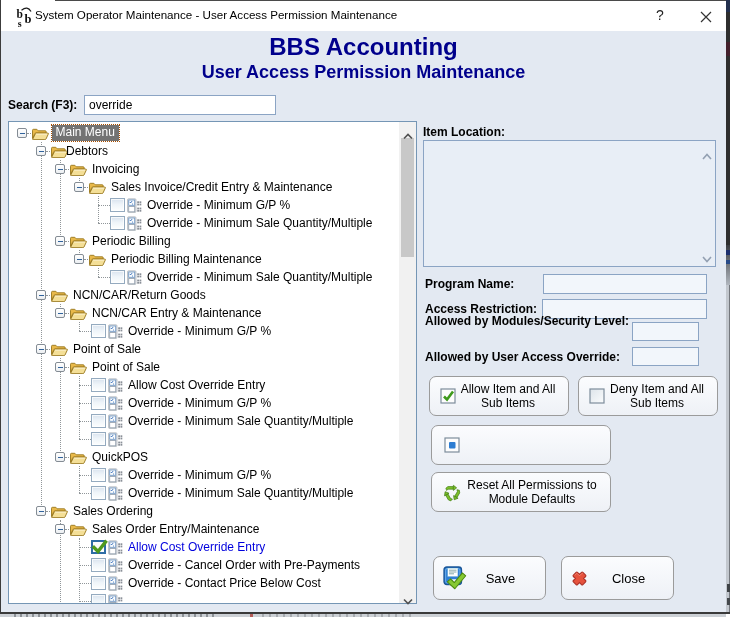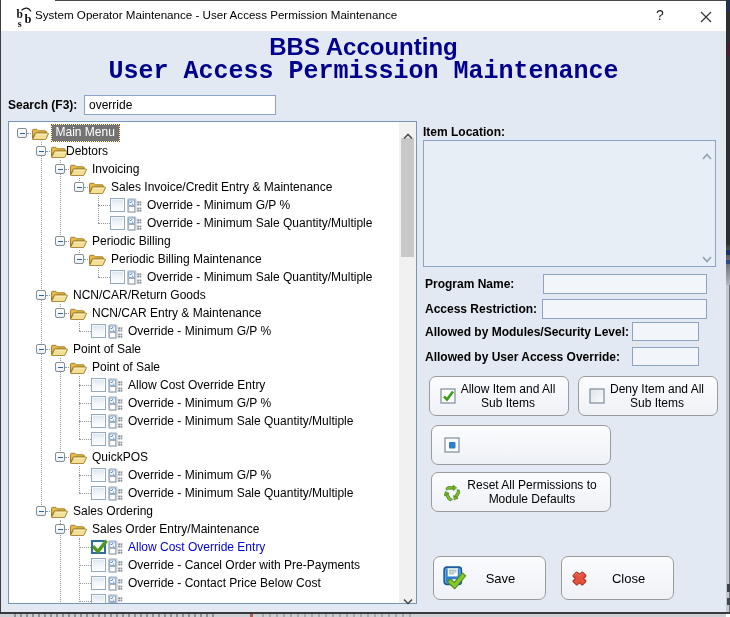--- a/index.html
+++ b/index.html
@@ -25,21 +25,21 @@
 <text x="1.8" y="20.5" font-family="Liberation Serif" font-weight="bold" font-size="10" fill="#111">s</text>
 <text x="8.5" y="16.5" font-family="Liberation Serif" font-weight="bold" font-size="12.5" fill="#111">b</text>
 </svg></div>
 <div class="abs" style="left:35px;top:8px;font-size:11.6px;line-height:14px;color:#000;">System Operator Maintenance - User Access Permission Maintenance</div>
 <div class="abs" style="left:653px;top:7px;width:14px;height:17px;font-size:14px;color:#222;text-align:center;">?</div>
 <div class="abs" style="left:700px;top:9px;width:12px;height:12px;">
 <svg width="12" height="12" viewBox="0 0 12 12">
       <path d="M1 1 L11 11 M11 1 L1 11" stroke="#333" stroke-width="1.2"></path>
     </svg></div>
 <div class="abs" style="left:1px;top:35px;width:725px;text-align:center;font-size:24px;line-height:24px;font-weight:bold;color:#00008c;">BBS Accounting</div>
-<div class="abs" style="left:1px;top:62px;width:725px;text-align:center;font-size:25px;line-height:20px;font-weight:bold;color:#00008c;font-family:Liberation Mono, monospace;">User Access Permission Maintenance</div>
+<div class="abs" style="left:1px;top:62px;width:725px;text-align:center;font-size:18px;line-height:20px;font-weight:bold;color:#00008c;">User Access Permission Maintenance</div>
 <div class="abs lbl" style="left:8px;top:98px;">Search (F3):</div>
 <div class="abs" style="left:84px;top:95px;width:192px;height:20px;border:1px solid #8ba4c4;background:#fff;"></div>
 <div class="abs" style="left:89px;top:98px;font-size:12px;text-align:center;">override</div>
 <div class="abs" style="left:8px;top:121px;width:409px;height:483px;border:1px solid #7596b5;background:#fff;"></div>
 <div class="abs" style="left:399px;top:122px;width:17px;height:481px;background:#f1f1f1;"></div>
 <div class="abs" style="left:401px;top:138px;width:13px;height:119px;background:#c8c8c8;"></div>
 <div class="abs" style="left:403px;top:126px;"><svg width="10" height="7" viewBox="0 0 10 7">
       <path d="M1 5.5 L5 1.5 L9 5.5" fill="none" stroke="#505050" stroke-width="1.6"></path>
     </svg></div>
 <div class="abs" style="left:403px;top:591px;"><svg width="10" height="7" viewBox="0 0 10 7">
@@ -452,21 +452,21 @@
 <div class="abs" style="left:701px;top:147px;"><svg width="12" height="9" viewBox="0 0 12 9">
       <path d="M2 7 L6 2.5 L10 7" fill="none" stroke="#93a0b2" stroke-width="1.6"></path>
     </svg></div>
 <div class="abs" style="left:701px;top:250px;"><svg width="12" height="9" viewBox="0 0 12 9">
       <path d="M2 2 L6 6.5 L10 2" fill="none" stroke="#93a0b2" stroke-width="1.6"></path>
     </svg></div>
 <div class="abs lbl" style="left:425px;top:277px;">Program Name:</div>
 <div class="field" style="left:543px;top:274px;width:164px;height:20px;"></div>
 <div class="abs lbl" style="left:425px;top:302px;">Access Restriction:</div>
 <div class="field" style="left:542px;top:299px;width:165px;height:20px;"></div>
-<div class="abs lbl" style="left:425px;top:325px;">Allowed by Modules/Security Level:</div>
+<div class="abs lbl" style="left:425px;top:314px;">Allowed by Modules/Security Level:</div>
 <div class="field" style="left:632px;top:322px;width:67px;height:19px;"></div>
 <div class="abs lbl" style="left:425px;top:350px;">Allowed by User Access Override:</div>
 <div class="field" style="left:632px;top:347px;width:67px;height:19px;"></div>
 <div class="btn" style="left:429px;top:376px;width:140px;height:40px;">
 <div class="abs" style="left:10px;top:11px;"><svg width="17" height="17" viewBox="0 0 17 17">
         <rect x="1" y="1" width="14" height="14" fill="#fdfdfd" stroke="#7d8d9b" stroke-width="1.2"></rect>
         <path d="M4 8.5 L7 11.5 L13 3.5" fill="none" stroke="#3f9a1c" stroke-width="2.6"></path>
       </svg></div>
 <div style="margin-left:18px;line-height:14px;">Allow Item and All<br>Sub Items</div>
   </div>

